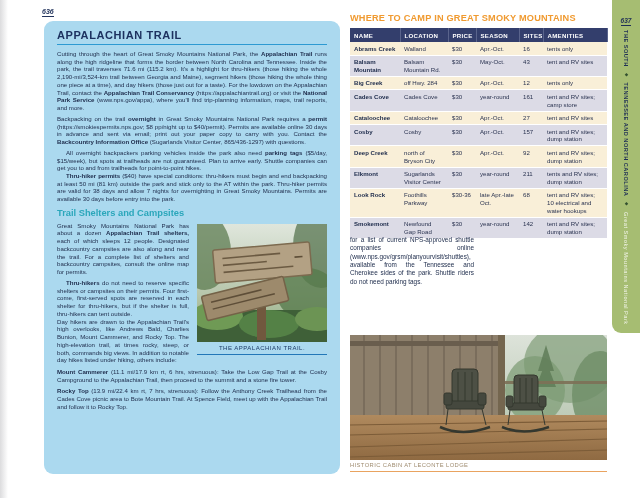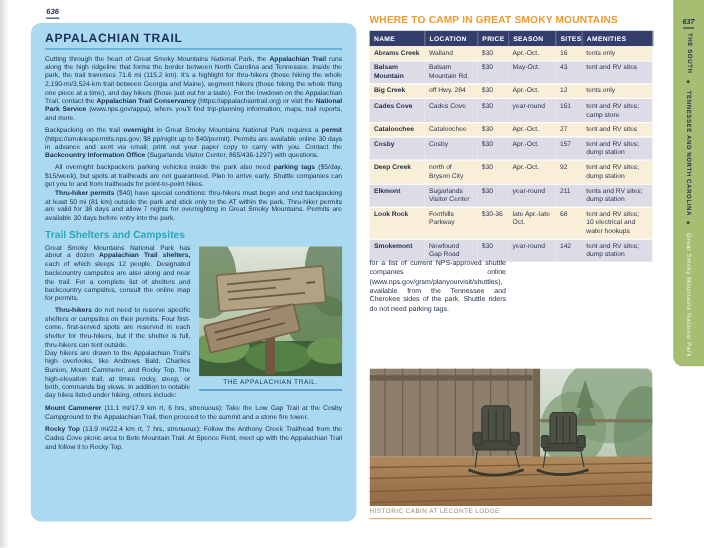--- a/index.html
+++ b/index.html
@@ -9,38 +9,38 @@
     font-family:"Liberation Sans","DejaVu Sans",sans-serif;
     -webkit-font-smoothing:antialiased;
   }
   .spine-shade{position:absolute;left:0;top:0;width:8px;height:498px;
     background:linear-gradient(to right,rgba(60,60,70,.18),rgba(60,60,70,0));pointer-events:none;}
 
   
   .page-left{position:absolute;left:0;top:0;width:340px;height:498px;}
   .pagenum-left{position:absolute;left:42px;top:8px;font-size:7px;font-weight:700;font-style:italic;
     color:#22335c;border-bottom:1px solid #22335c;padding-bottom:1px;}
-  .bluebox{position:absolute;left:28px;top:21px;width:296px;height:453px;box-sizing:border-box;
+  .bluebox{position:absolute;left:44px;top:21px;width:296px;height:453px;box-sizing:border-box;
     background:#abd9ef;border-radius:9px;padding:8px 13px 8px 13px;color:#22304f;overflow:hidden;}
   .bluebox h1{font-size:11px;letter-spacing:.6px;color:#1d3260;margin:0 0 3px 0;font-weight:700;}
   .title-rule{border:none;border-top:1.5px solid #2d9ad2;margin:0 0 5px 0;}
   .body-text{font-size:6.1px;line-height:1.27;text-align:justify;}
   .body-text p{margin:0 0 3px 0;}
   .body-text p.indent{text-indent:9px;margin-bottom:0;}
   h2.teal{font-size:9.3px;color:#2ba7bb;margin:5px 0 2px 0;font-weight:700;}
   b{color:#1c2a4a;}
 
   .photo-float{float:right;width:130px;margin:2px 0 3px 8px;}
   .photo-frame{width:130px;height:118px;display:block;}
   .photo-caption-left{display:block;text-align:center;font-size:6px;letter-spacing:.5px;color:#1d3b66;
     padding:3px 2px 2px 2px;border-bottom:1px solid #2277b8;}
   .hike{margin-top:4px !important;}
 
   
-  .page-right{position:absolute;left:331px;top:0;width:267px;height:498px;}
+  .page-right{position:absolute;left:345px;top:0;width:267px;height:498px;}
   .camp-title{position:absolute;left:5px;top:13px;font-size:9.2px;font-weight:700;color:#f09a30;letter-spacing:.2px;}
   table.camp{position:absolute;left:5px;top:28px;width:257px;border-collapse:collapse;
     font-size:6.1px;color:#2a3350;table-layout:fixed;}
   table.camp th{background:#333e6c;color:#ffffff;text-align:left;padding:3.5px 4px;
     font-size:6.1px;letter-spacing:.3px;font-weight:700;border-right:1px solid #5a648c;}
   table.camp td{padding:2.5px 4px;vertical-align:top;line-height:1.25;}
   table.camp tbody tr:nth-child(odd){background:#f9efd8;}
   table.camp tbody tr:nth-child(even){background:#dcdbe6;}
   table.camp tbody tr{border-bottom:1px solid #ffffff;}
   table.camp td:first-child{font-weight:700;color:#1c2a4a;}

